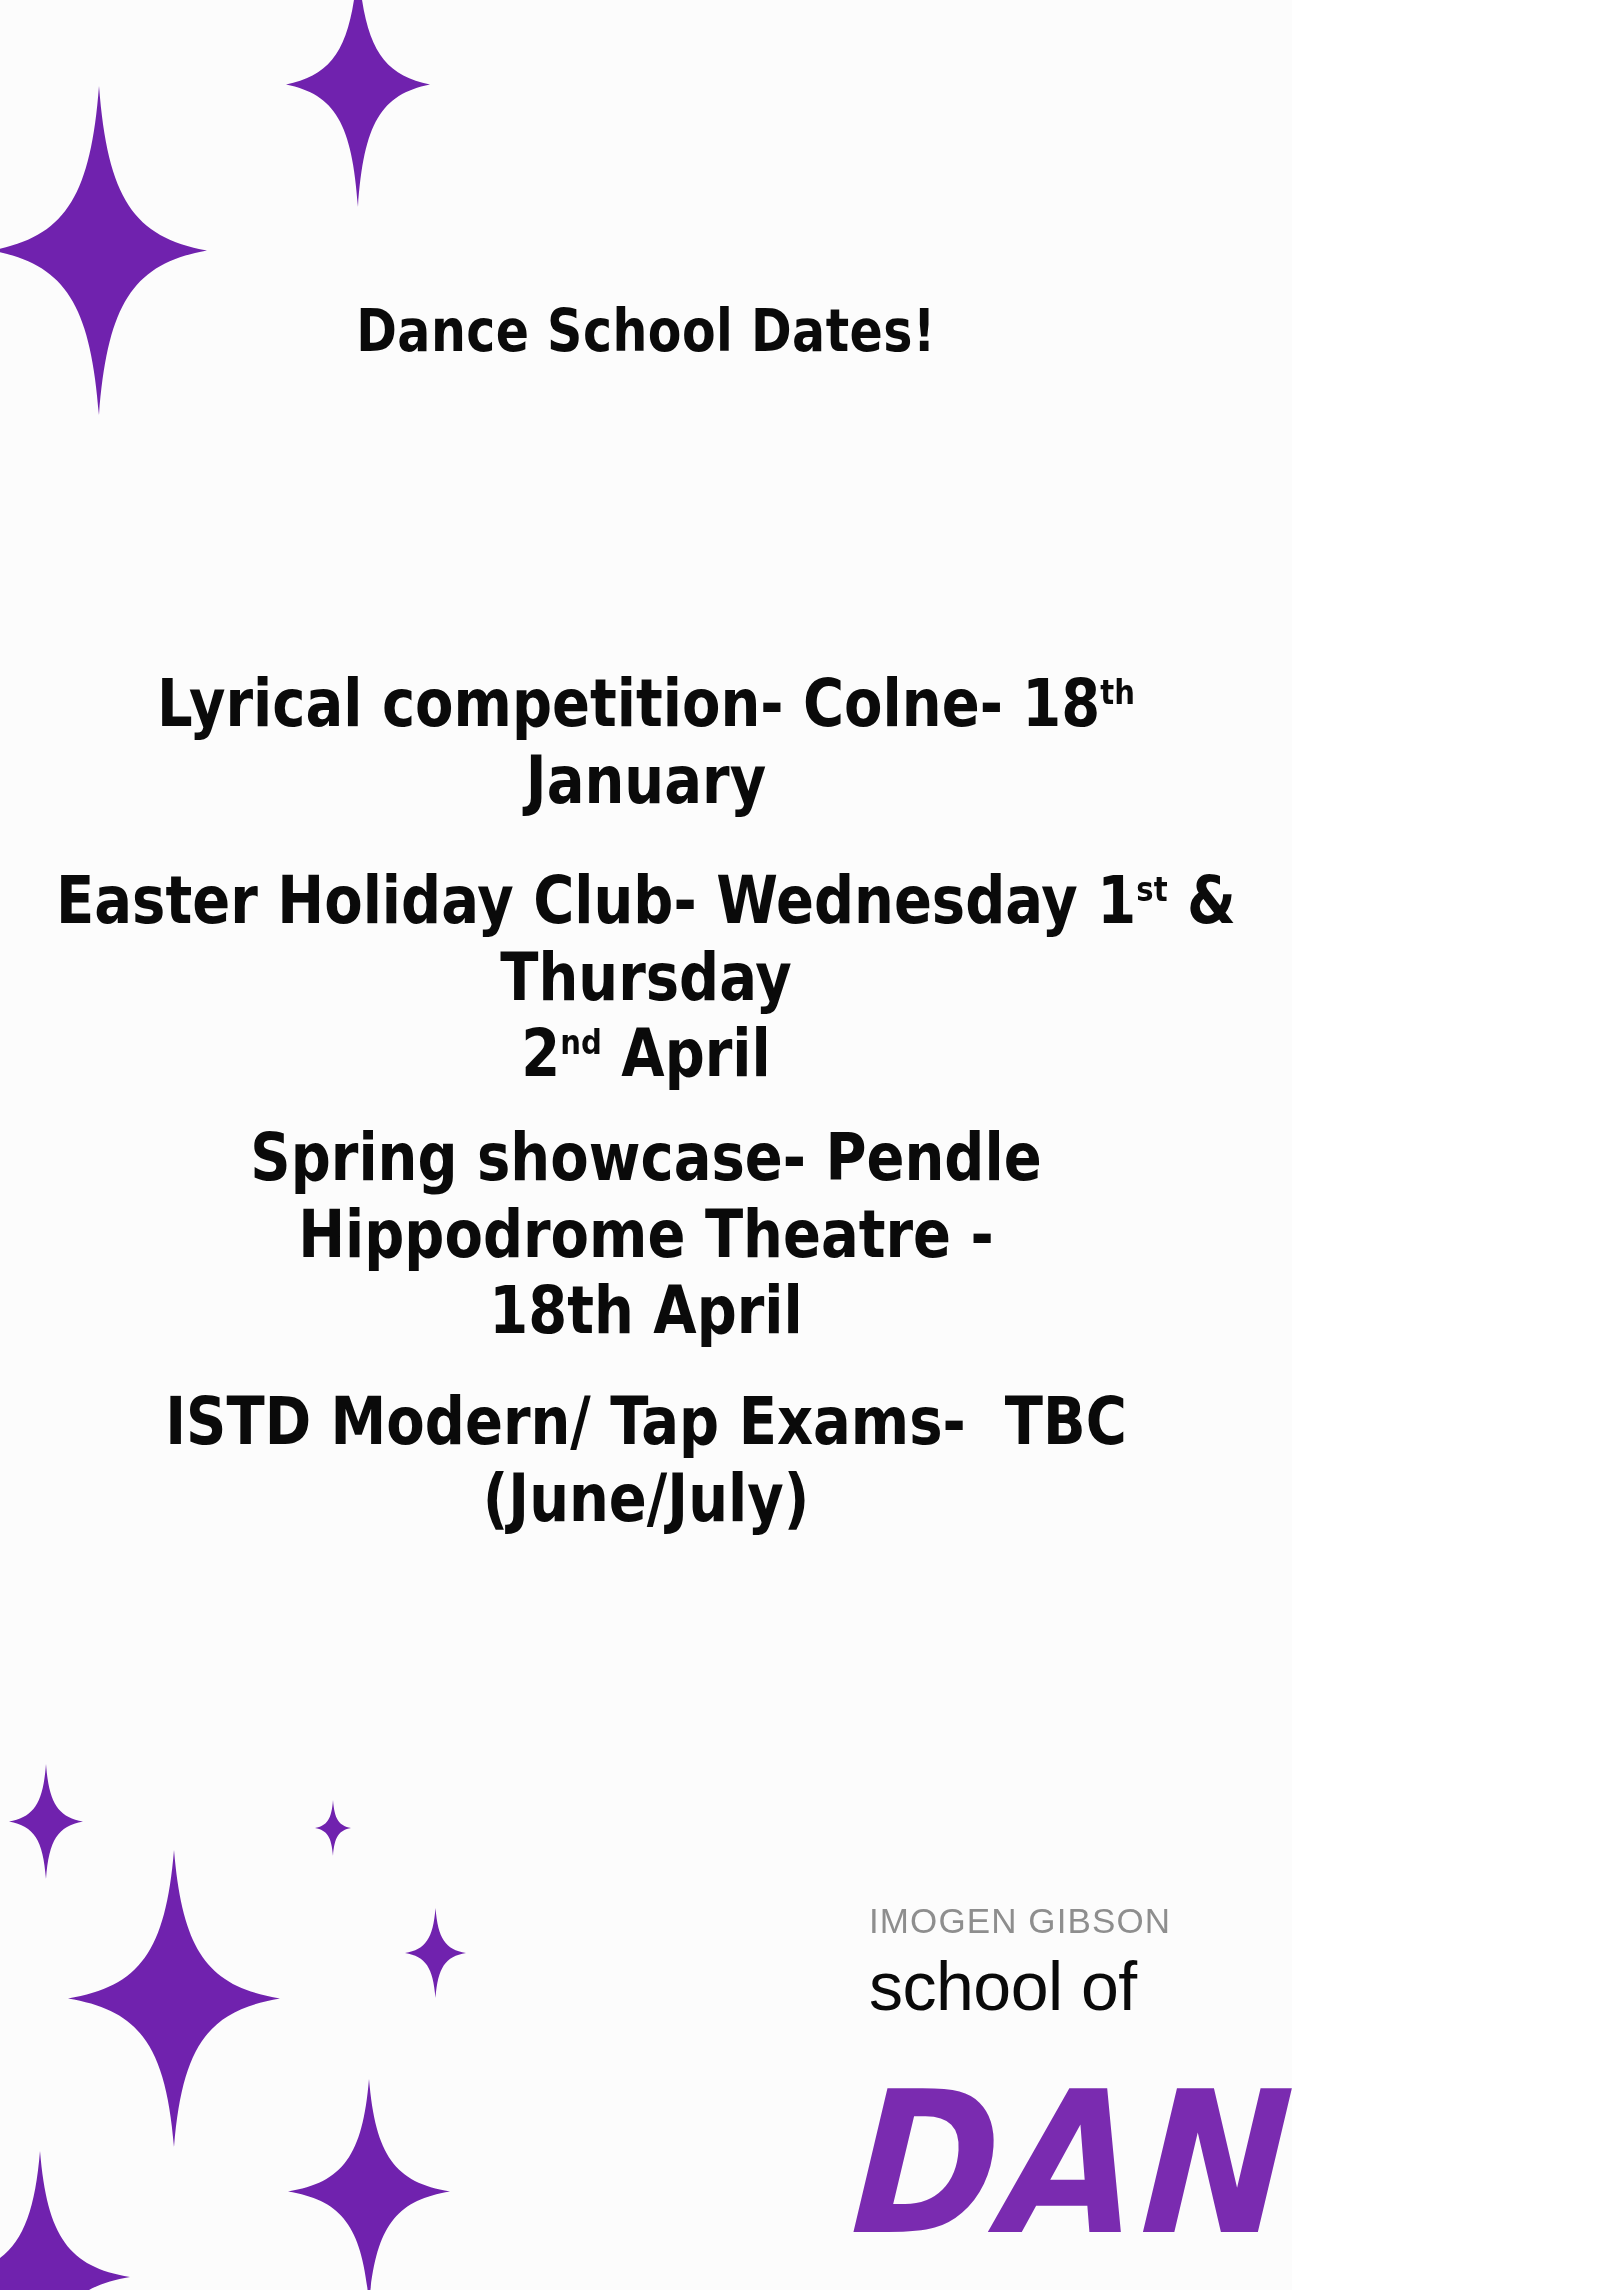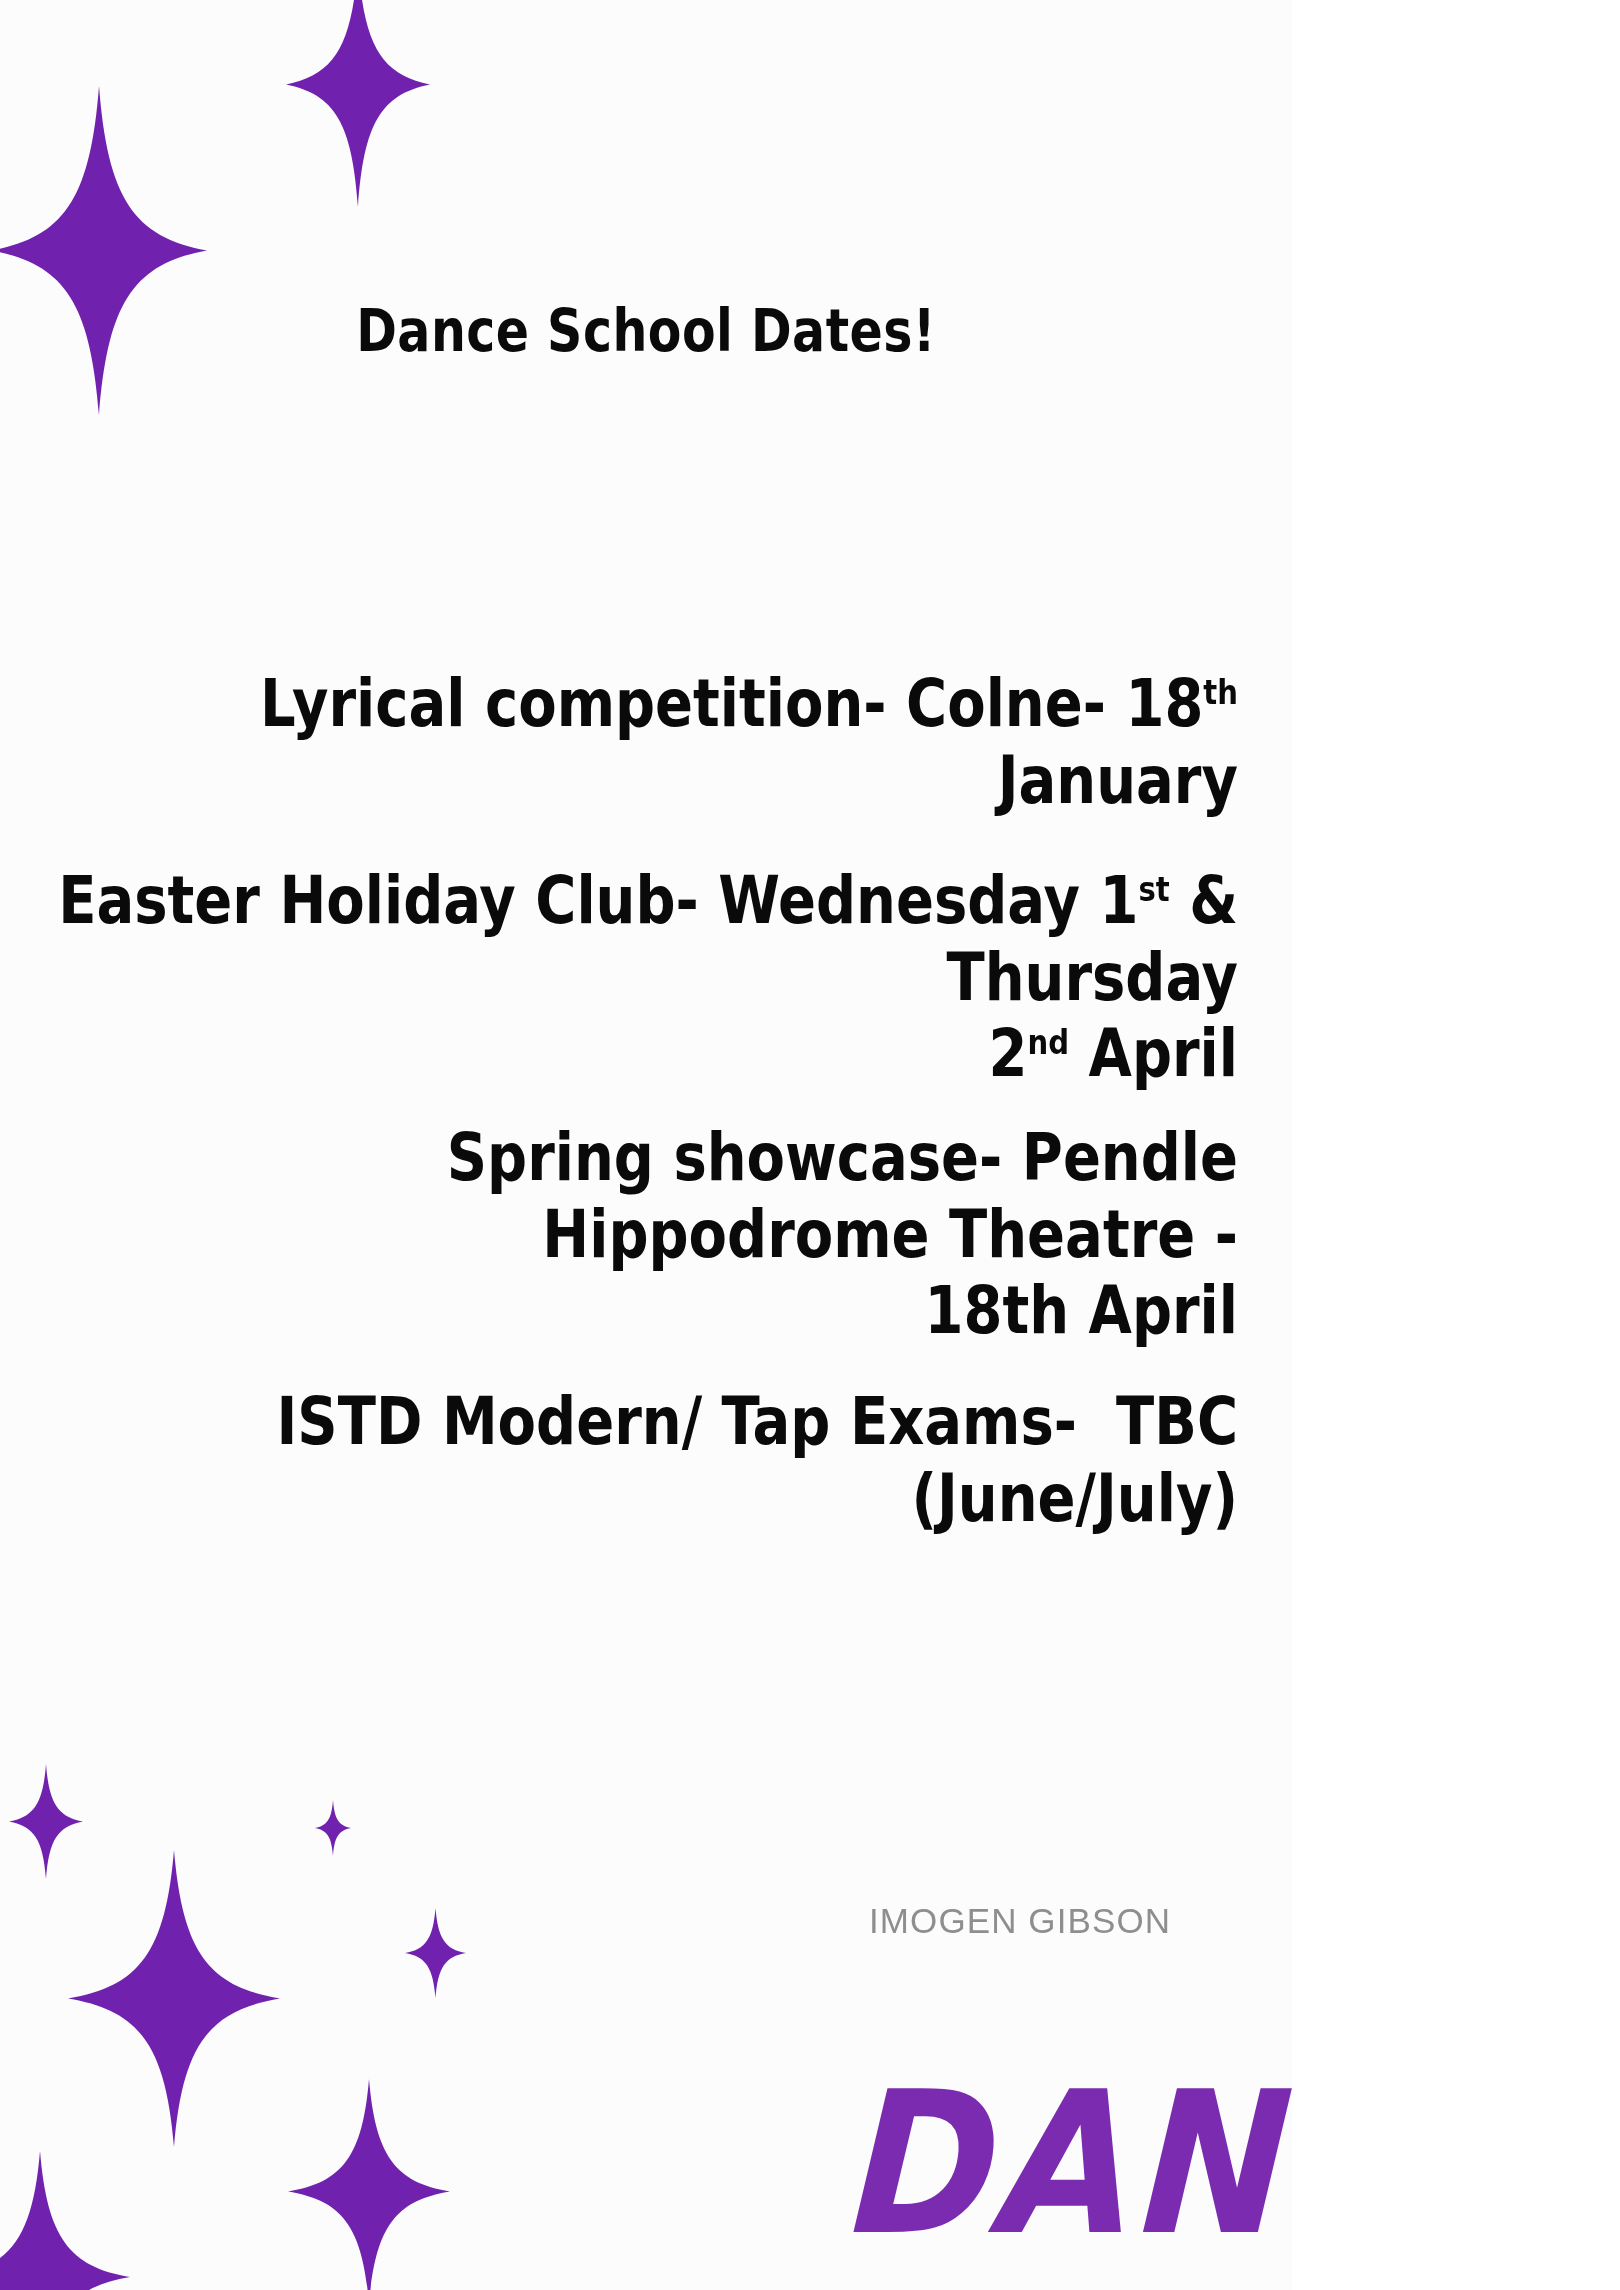--- a/index.html
+++ b/index.html
@@ -38,21 +38,21 @@
     transform: scaleY(1.18) scaleX(0.98);
     transform-origin: center top;
   }
 
   
   .events {
     position: absolute;
     left: 54px;
     right: 54px;
     top: 666px;
-    text-align: right;
+    text-align: center;
     color: #0a0a0a;
   }
   .event {
     font-family: "DejaVu Sans", sans-serif;
     font-weight: 700;
     font-size: 56px;
     line-height: 1.18;
     transform: scaleY(1.16);
     transform-origin: center top;
     margin-bottom: 54px;
@@ -184,20 +184,21 @@
   <div class="events">
       <div class="event" id="event-0"><span class="ln"><span>Lyrical competition- Colne- 18</span><sup>th</sup><span> January</span></span></div>
       <div class="event" id="event-1"><span class="ln"><span>Easter Holiday Club- Wednesday 1</span><sup>st</sup><span> &amp; Thursday</span></span><span class="ln"><span>2</span><sup>nd</sup><span> April</span></span></div>
       <div class="event" id="event-2"><span class="ln"><span>Spring showcase- Pendle Hippodrome Theatre -</span></span><span class="ln"><span>18th April</span></span></div>
       <div class="event" id="event-3"><span class="ln"><span>ISTD Modern/ Tap Exams-  TBC (June/July)</span></span></div>
     </div>
 
   <div class="logo">
     <div class="logo-top">
       <div class="logo-imogen">IMOGEN GIBSON</div>
+      <div class="logo-schoolof">school of</div>
     </div>
 
     <div class="logo-mark">
       <svg viewBox="0 0 360 290" xmlns="http://www.w3.org/2000/svg">
 
         <path d="M92 138 C92 62 124 18 172 18 C220 18 252 62 252 138 C252 196 228 242 196 252 L96 252 C90 252 88 246 92 238 C100 220 92 180 92 138 Z" fill="#7a2bb0"></path>
 
         <path d="M198 130 C198 54 234 10 284 10 C334 10 362 56 362 128 C362 198 330 252 282 252 C238 252 198 206 198 130 Z" fill="#111111"></path>
 
         <g fill="#ffffff">

